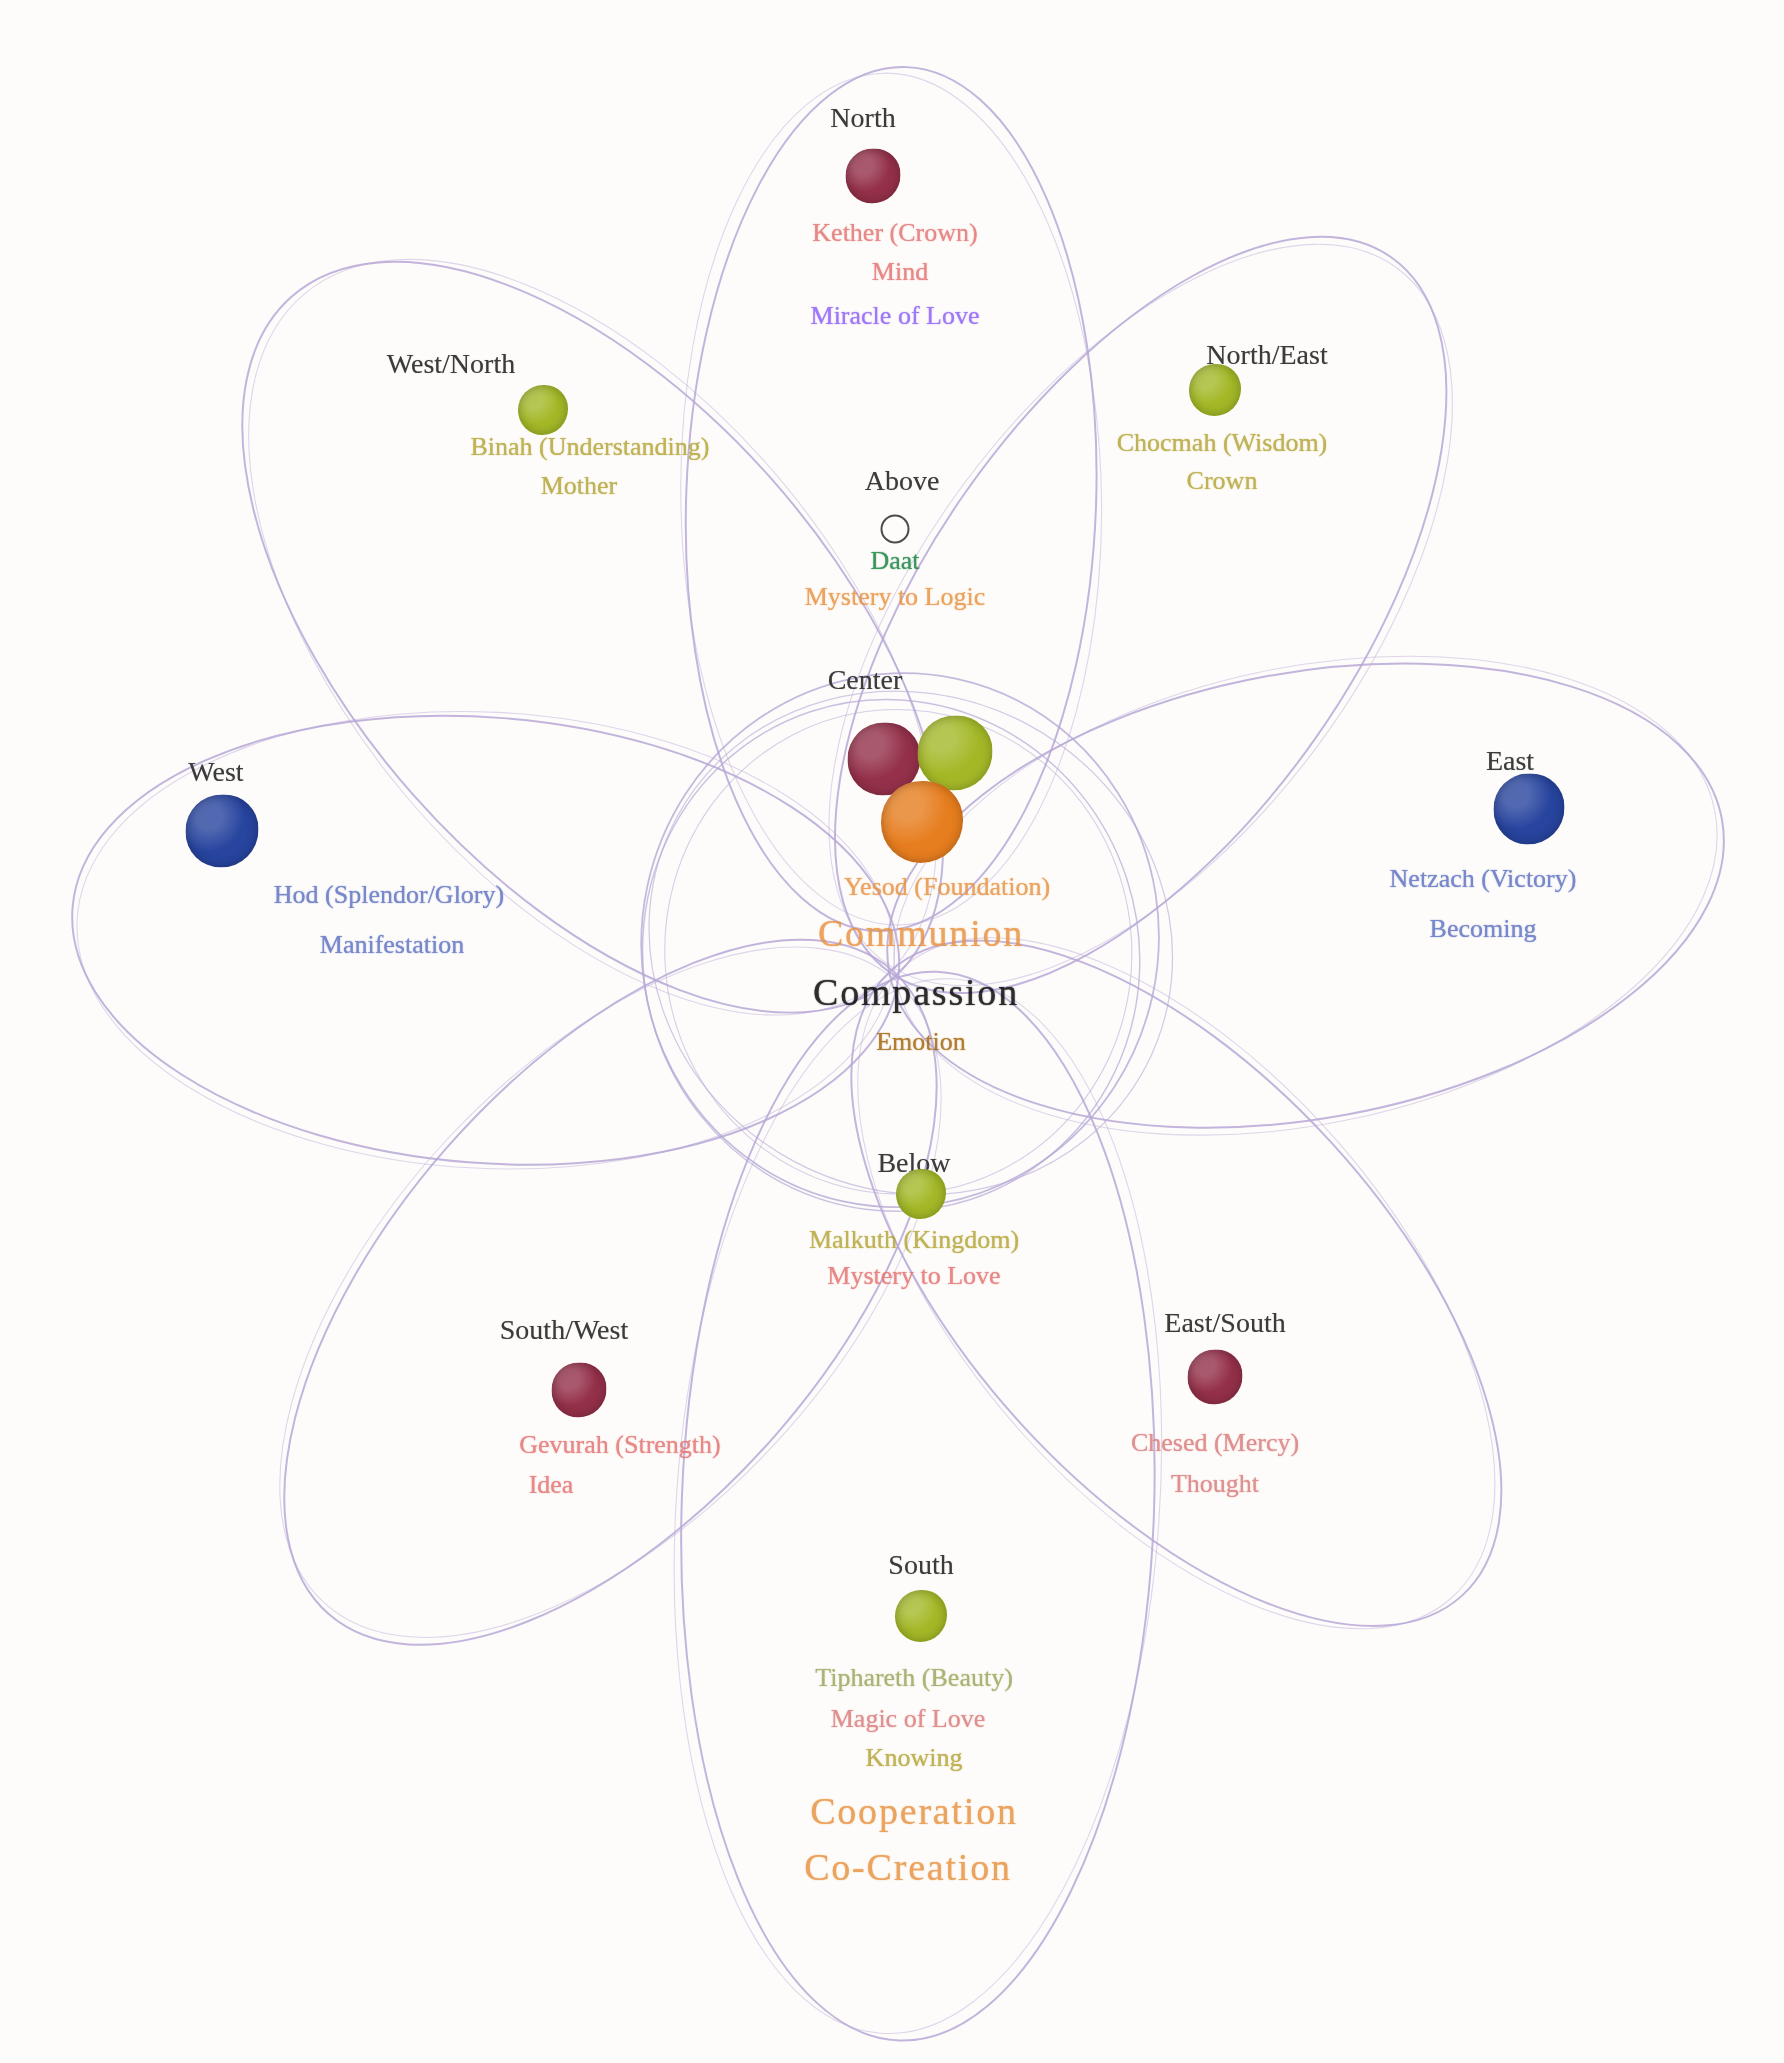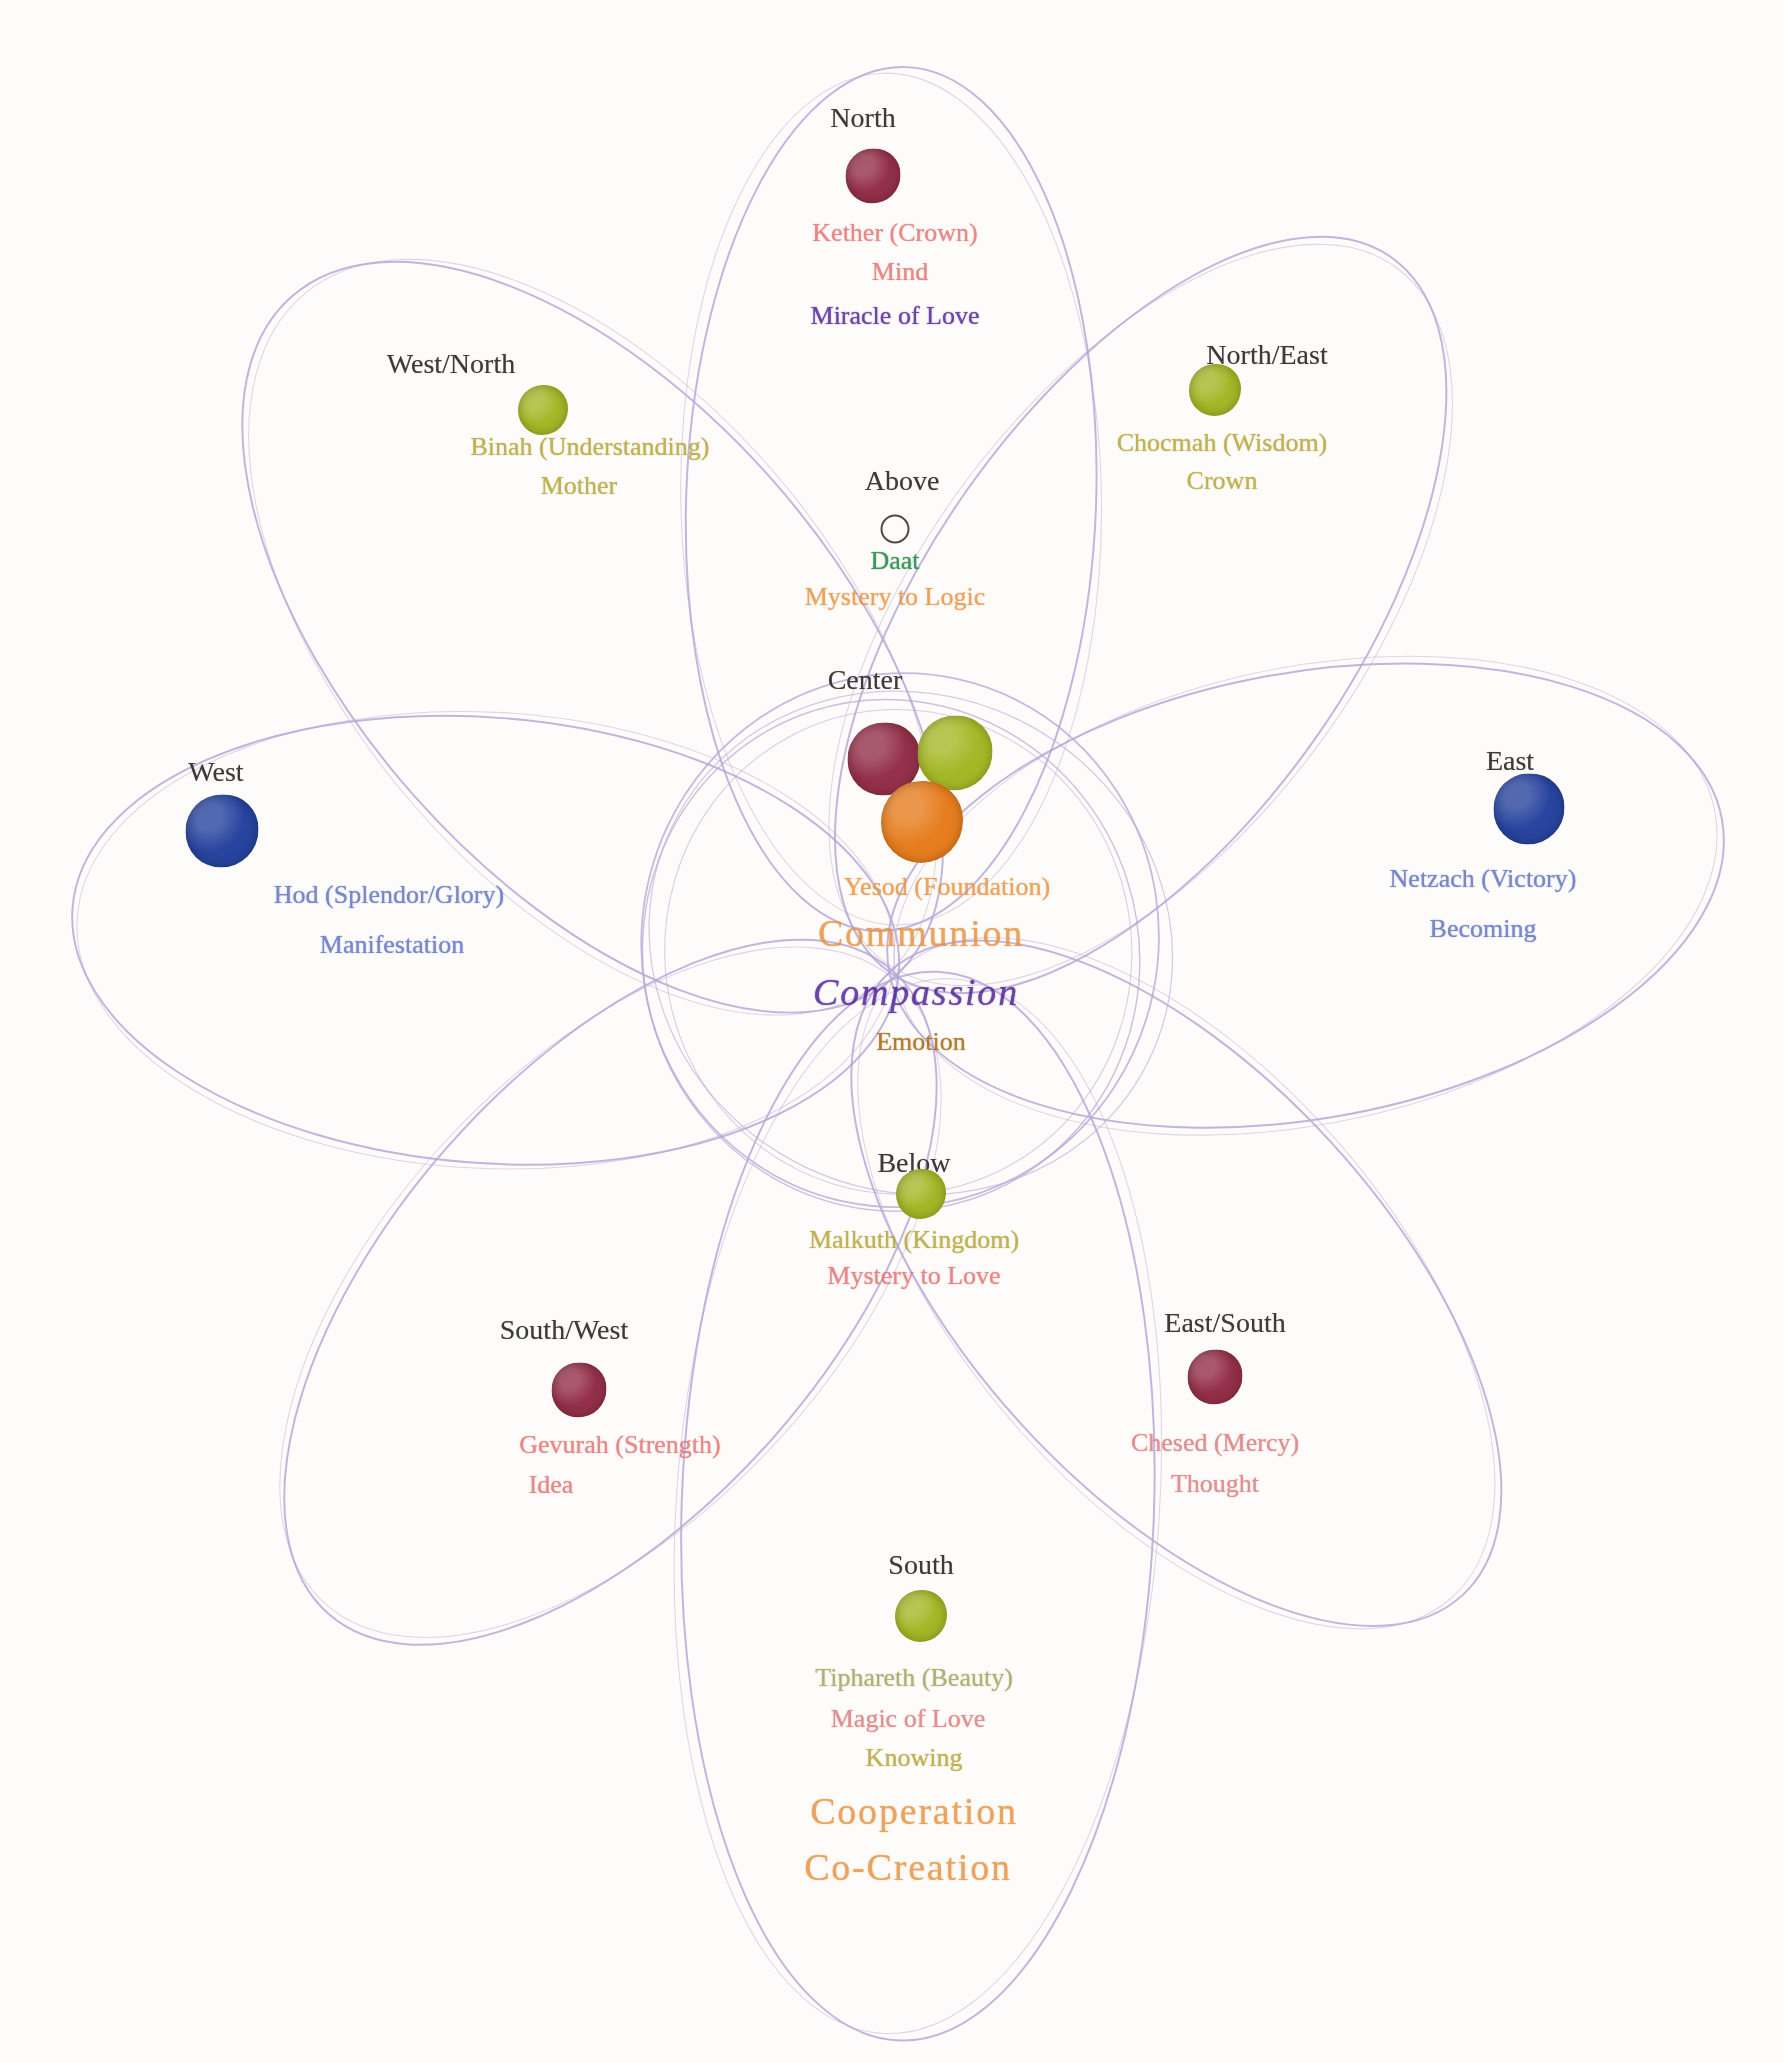--- a/index.html
+++ b/index.html
@@ -17,27 +17,27 @@
     text-shadow:0 0 0.9px rgba(60,60,60,.45);
   }
   .line{
     position:absolute;transform:translateX(-50%);
     font-size:26px;white-space:nowrap;
     text-shadow:0 0 1.3px currentColor;opacity:.82;
   }
   .big{font-size:38px;letter-spacing:1.8px;}
   .t-red{color:#e2706f;}
   .t-pink{color:#d97a7a;}
-  .t-blue{color:#4c1d95;}
+  .t-blue{color:#8b5cf6;}
   .t-bluedk{color:#a16207;}
   .t-bluemid{color:#5b6fc0;}
   .t-olive{color:#b3a233;}
   .t-olivegrn{color:#9aa55a;}
   .t-orange{color:#e8913f;}
-  .t-orangedeep{color:#4c1d95;font-style:italic;}
+  .t-orangedeep{color:#000000;}
   .t-dark{color:#15803d;}
   .dot{
     position:absolute;transform:translate(-50%,-50%);
     border-radius:50% 47% 52% 49%;
     box-shadow:inset 0 0 10.7px rgba(0,0,0,.28);
     background-image:radial-gradient(circle at 32% 30%, rgba(255,255,255,.20) 0 18%, rgba(255,255,255,0) 50%);
   }
   .maroon{background-color:#943049;}
   .green{background-color:#a4b827;}
   .orange{background-color:#e67d1e;}

